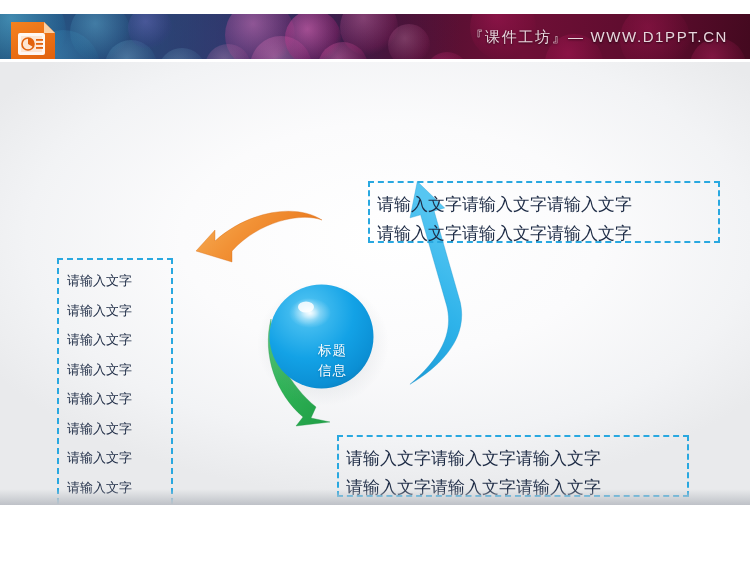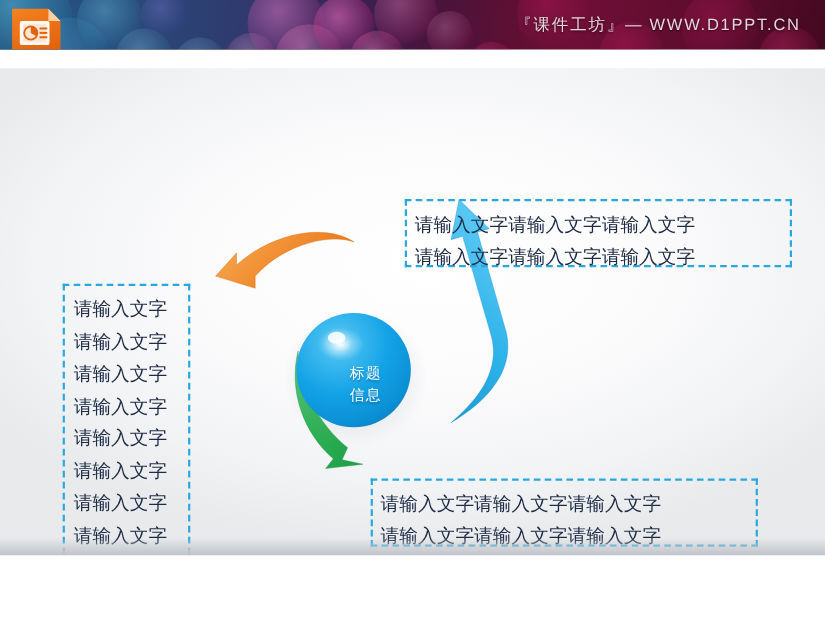--- a/index.html
+++ b/index.html
@@ -5,21 +5,21 @@
   * { margin:0; padding:0; box-sizing:border-box; }
   html,body{
     width:750px; height:563px; overflow:hidden;
     font-family:"Liberation Sans","DejaVu Sans",sans-serif;
     background:#ffffff;
   }
   #page{ position:relative; width:750px; height:563px; overflow:hidden; background:#fff; }
 
   
   .header{
-    position:absolute; left:0; top:0; width:750px; height:45px;
+    position:absolute; left:0; top:14px; width:750px; height:45px;
     overflow:hidden;
     background:
       radial-gradient(circle at 8% 40%, rgba(40,90,140,.85) 0%, rgba(40,90,140,0) 42%),
       radial-gradient(circle at 30% 60%, rgba(60,40,110,.65) 0%, rgba(60,40,110,0) 45%),
       linear-gradient(100deg,#0d2236 0%,#1d2a45 16%,#2d1f3e 33%,#4a1030 52%,#6e0f36 70%,#5a0c2c 88%,#43091f 100%);
   }
   .bokeh{ position:absolute; border-radius:50%; pointer-events:none; }
   
   .b1{ left:-26px; top:-28px; width:92px; height:92px; background:radial-gradient(circle at 40% 35%, rgba(90,190,225,.55), rgba(40,120,165,.30) 62%, rgba(40,120,165,0) 73%); }
   .b2{ left:26px; top:16px; width:74px; height:74px; background:radial-gradient(circle at 40% 35%, rgba(70,160,205,.42), rgba(40,110,155,.20) 62%, rgba(40,110,155,0) 74%); }
@@ -65,34 +65,34 @@
   
   .dash-box{
     position:absolute; border:2px dashed #29a8e0; background:transparent;
   }
   .dash-text{
     color:#1d2b45; font-size:17px; line-height:29px; white-space:nowrap;
   }
 
   #left-box{ left:57px; top:196px; width:116px; height:266px; }
   #left-box .inner{ padding:6px 0 0 8px; }
-  #left-box .dash-text{ font-size:17px; line-height:29.5px; }
+  #left-box .dash-text{ font-size:13px; line-height:29.5px; }
 
   #tr-box{ left:368px; top:119px; width:352px; height:62px; }
   #tr-box .inner{ padding:7px 0 0 7px; }
   #tr-box .dash-text{ line-height:29px; }
 
   #br-box{ left:337px; top:373px; width:352px; height:62px; }
   #br-box .inner{ padding:7px 0 0 7px; }
   #br-box .dash-text{ line-height:29px; }
 
   
   .sphere-wrap{ position:absolute; left:268px; top:221px; width:107px; height:107px; }
   .sphere-label{
-    position:absolute; left:0; top:4px; width:107px; height:107px;
+    position:absolute; left:0; top:15px; width:107px; height:107px;
     display:flex; flex-direction:column; align-items:center; justify-content:center;
     padding-left:22px; padding-top:18px;
     color:#ffffff; font-size:13.5px; line-height:20px; letter-spacing:1px;
     text-shadow:0 1px 2px rgba(0,70,120,.45);
     pointer-events:none;
   }
 
   .arrow-svg{ position:absolute; left:0; top:0; width:750px; height:443px; pointer-events:none; }
 
   

